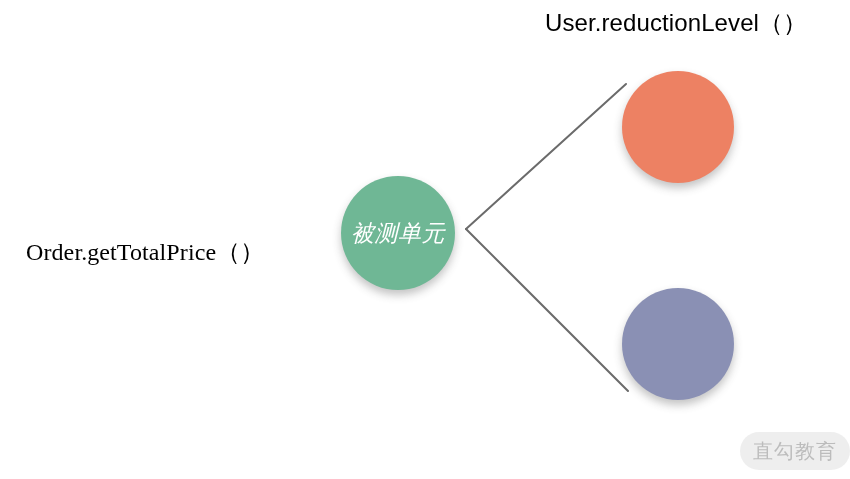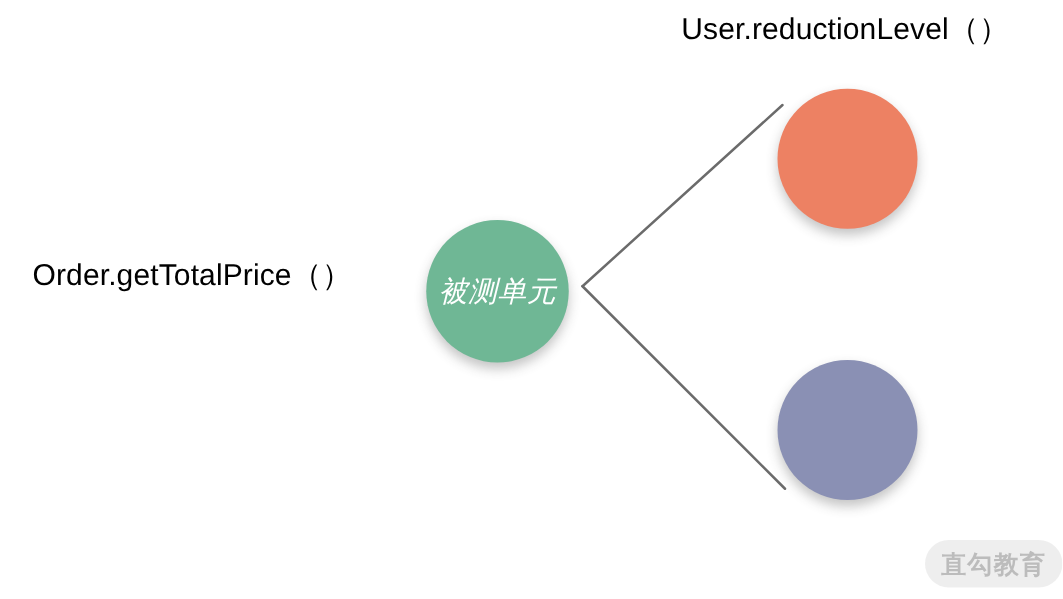--- a/index.html
+++ b/index.html
@@ -66,39 +66,39 @@
     top: 288px;
     width: 112px;
     height: 112px;
   }
   #caption-reduction-level {
     left: 545px;
     top: 7px;
   }
   #caption-total-price {
     left: 26px;
-    top: 204px;
+    top: 236px;
+    font-family: Liberation Serif, serif;
   }
   #caption-unit-price {
     left: 547px;
     top: 432px;
   }
   .watermark {
     position: absolute;
     left: 740px;
     top: 432px;
     width: 110px;
     height: 38px;
     background: rgba(150,150,150,0.16);
     border-radius: 19px;
     display: flex;
     align-items: center;
     justify-content: center;
     overflow: hidden;
-    font-weight: bold;
   }
   .watermark-text {
     color: rgba(120,120,120,0.42);
     font-size: 20px;
     letter-spacing: 1px;
     white-space: nowrap;
     font-family: "DejaVu Sans", "Liberation Sans", sans-serif;
   }
 </style>
 </head>

